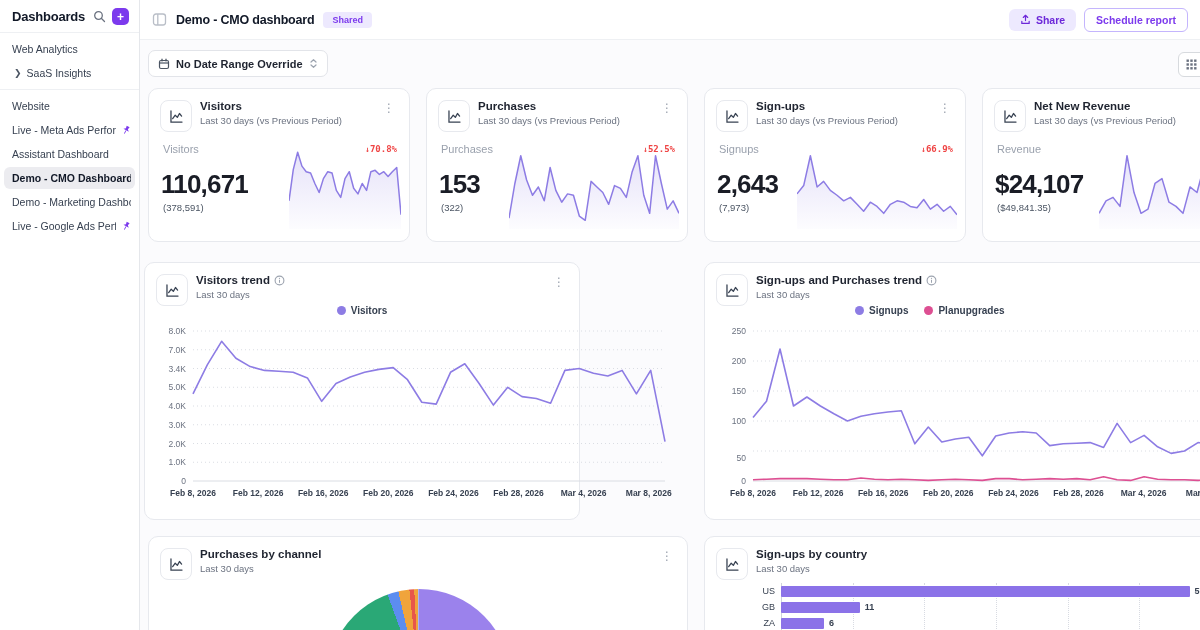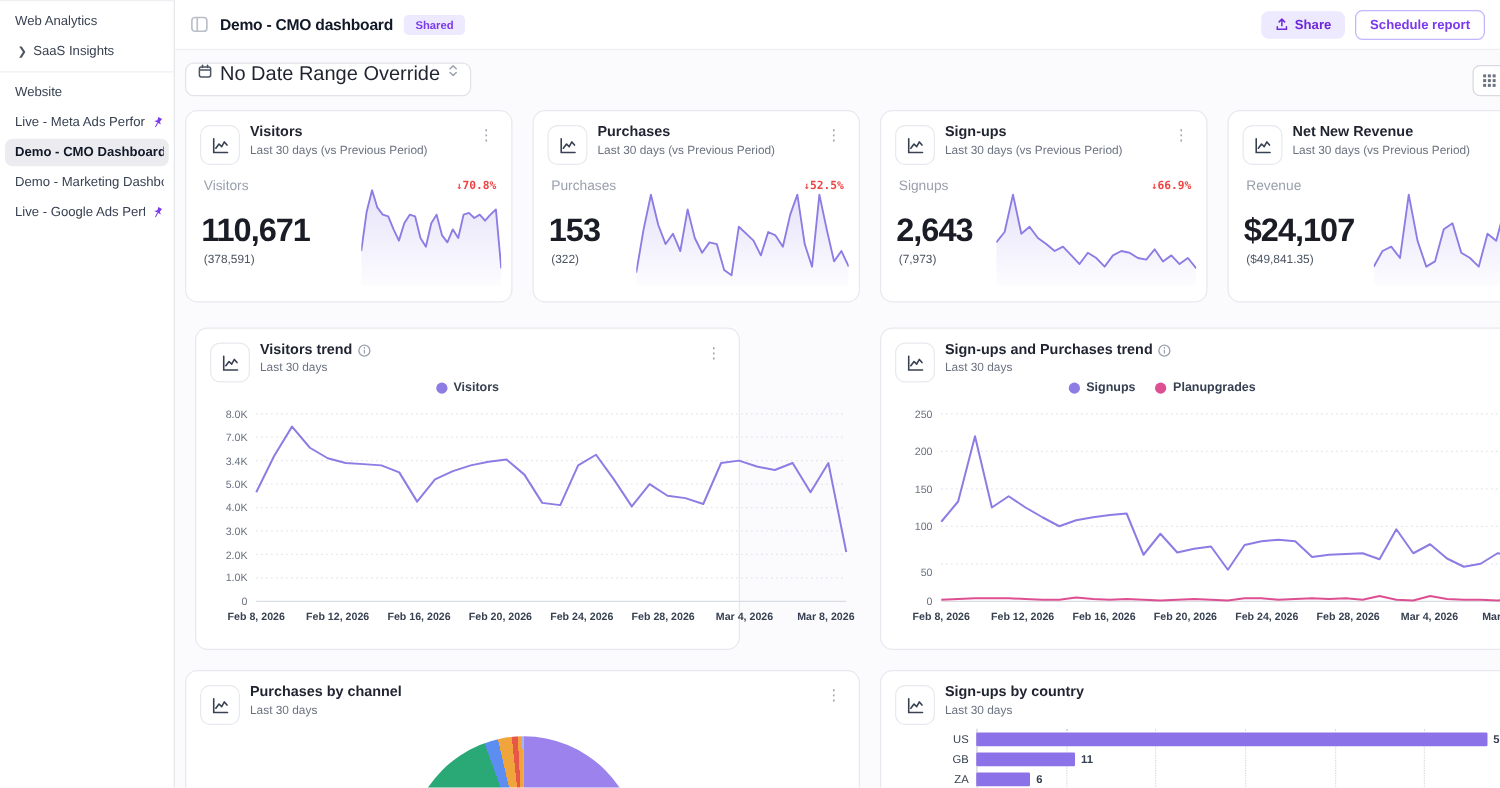--- a/index.html
+++ b/index.html
@@ -24,21 +24,21 @@
   .pin { flex-shrink:0; transform:rotate(28deg); }
   
   .topbar { position:absolute; left:140px; top:0; width:1060px; height:40px; background:#fff; border-bottom:1px solid #eef0f3; display:flex; align-items:center; gap:9px; padding:0 12px; }
   .tb-title { font-size:12.5px; font-weight:bold; letter-spacing:-0.2px; }
   .badge { background:#ede9fe; color:#7c3aed; font-size:9px; font-weight:bold; padding:3px 9px; border-radius:4px; }
   .tb-actions { margin-left:auto; display:flex; gap:8px; align-items:center; }
   .btn { font-size:10.5px; font-weight:bold; border-radius:6px; padding:5px 11px; display:flex; align-items:center; gap:5px; cursor:pointer; }
   .btn-share { background:#ede9fe; color:#6d28d9; border:none; }
   .btn-schedule { background:#fff; color:#7c3aed; border:1px solid #c4b5fd; }
   
-  .filterbox { position:absolute; left:148px; top:50px; height:27px; display:flex; align-items:flex-start; gap:6px; background:#fff; border:1px solid #e2e4e9; border-radius:7px; padding:0 9px; font-size:16px; font-weight:normal; color:#1f2430; }
+  .filterbox { position:absolute; left:148px; top:50px; height:27px; display:flex; align-items:center; gap:6px; background:#fff; border:1px solid #e2e4e9; border-radius:7px; padding:0 9px; font-size:11px; font-weight:bold; color:#1f2430; }
   .editbtn { position:absolute; left:1178px; top:52px; height:25px; width:60px; background:#fff; border:1px solid #d7dade; border-radius:6px; display:flex; align-items:center; gap:5px; padding:0 7px; font-size:10px; color:#4b5563; }
   
   .card { position:absolute; background:#fff; border:1px solid #e7e9ee; border-radius:10px; }
   .card-head { display:flex; align-items:flex-start; gap:8px; padding:11px 10px 0 11px; }
   .iconbox { width:32px; height:32px; border:1px solid #e7e9ee; border-radius:8px; display:flex; align-items:center; justify-content:center; flex-shrink:0; background:#fff; }
   .c-title { font-size:11.5px; font-weight:bold; color:#1f2430; display:flex; align-items:center; gap:4px; }
   .c-sub { font-size:9.5px; color:#6b7280; margin-top:3px; }
   .kebab { margin-left:auto; color:#9ca3af; font-size:12px; line-height:1; padding:2px 4px; cursor:pointer; }
   
   .kpi-label { position:absolute; left:14px; top:54px; font-size:11px; color:#9aa1ad; }
@@ -64,20 +64,30 @@
   .barrow { display:flex; align-items:center; height:16px; gap:6px; position:relative; }
   .barlabel { width:56px; text-align:right; font-size:9px; font-weight:normal; color:#374151; flex-shrink:0; }
   .bartrack { flex:1; display:flex; align-items:center; }
   .bar { height:11px; background:#8b72e8; border-radius:1px; }
   .barval { font-size:9px; font-weight:bold; color:#374151; margin-left:5px; white-space:nowrap; }
 </style>
 </head>
 <body>
 
 <div class="sidebar">
+  <div class="sb-head">
+    <span class="sb-title">Dashboards</span>
+    <span class="sb-iconbtn">
+      <svg width="13" height="13" viewBox="0 0 13 13">
+          <circle cx="5.5" cy="5.5" r="3.8" fill="none" stroke="#6b7280" stroke-width="1.3"></circle>
+          <line x1="8.5" y1="8.5" x2="11.5" y2="11.5" stroke="#6b7280" stroke-width="1.3" stroke-linecap="round"></line>
+        </svg>
+    </span>
+    <span class="sb-add">+</span>
+  </div>
   <div class="sb-divider"></div>
   <div class="sb-group">
     <div class="sb-item">
       <span class="lbl">Web Analytics</span>
     </div>
     <div class="sb-item" style="padding-left:14px">
       <span class="chev">❯</span>
       <span class="lbl">SaaS Insights</span>
     </div>
   </div>
@@ -85,20 +95,23 @@
   <div class="sb-group">
     <div class="sb-item">
       <span class="lbl">Website</span>
     </div>
     <div class="sb-item">
       <span class="lbl">Live - Meta Ads Performa...</span>
       <svg class="pin" width="10" height="11" viewBox="0 0 12 13">
           <path d="M4 1h4l-.7 3.2L9.6 6.2H2.4l2.3-2z" fill="#7c3aed"></path>
           <rect x="5.5" y="6.2" width="1" height="4.6" rx="0.5" fill="#7c3aed"></rect>
         </svg>
+    </div>
+    <div class="sb-item">
+      <span class="lbl">Assistant Dashboard</span>
     </div>
     <div class="sb-item selected">
       <span class="lbl">Demo - CMO Dashboard</span>
     </div>
     <div class="sb-item">
       <span class="lbl">Demo - Marketing Dashboard</span>
     </div>
     <div class="sb-item">
       <span class="lbl">Live - Google Ads Perfor...</span>
       <svg class="pin" width="10" height="11" viewBox="0 0 12 13">
@@ -271,21 +284,21 @@
         <linearGradient id="sg3" x1="0" y1="0" x2="0" y2="1">
           <stop offset="0" stop-color="#8d7ce4" stop-opacity="0.22"></stop>
           <stop offset="1" stop-color="#8d7ce4" stop-opacity="0.02"></stop>
         </linearGradient>
       </defs>
       <polygon points="0,78 0.0,63.1 5.5,51.2 11.0,47.9 16.5,56.5 22.0,8.3 27.5,43.3 33.0,63.1 38.5,59.1 44.0,34.7 49.5,30.1 55.0,52.5 60.5,56.5 66.0,63.1 71.5,38.0 77.0,43.3 82.5,18.2 88.0,51.2 93.5,43.3 99.0,47.9 104.5,30.1 110.0,34.7 110,78" fill="url(#sg3)"></polygon>
       <polyline points="0.0,63.1 5.5,51.2 11.0,47.9 16.5,56.5 22.0,8.3 27.5,43.3 33.0,63.1 38.5,59.1 44.0,34.7 49.5,30.1 55.0,52.5 60.5,56.5 66.0,63.1 71.5,38.0 77.0,43.3 82.5,18.2 88.0,51.2 93.5,43.3 99.0,47.9 104.5,30.1 110.0,34.7" fill="none" stroke="#8d7ce4" stroke-width="1.5" stroke-linejoin="round" vector-effect="non-scaling-stroke"></polyline>
     </svg>
 </div>
 
-<div class="card" style="left:156px;top:262px;width:436px;height:258px">
+<div class="card" style="left:144px;top:262px;width:436px;height:258px">
   <div class="card-head">
     <span class="iconbox">
         <svg width="17" height="17" viewBox="0 0 20 20">
           <path d="M3.5 3.5v13h13" fill="none" stroke="#374151" stroke-width="1.5" stroke-linecap="round"></path>
           <polyline points="5.5,12.5 8.5,8.5 11,11 13.5,6.5 16,9.5" fill="none" stroke="#374151" stroke-width="1.5" stroke-linecap="round" stroke-linejoin="round"></polyline>
         </svg>
       </span>
     <div>
       <div class="c-title">
           <span>Visitors trend</span>

